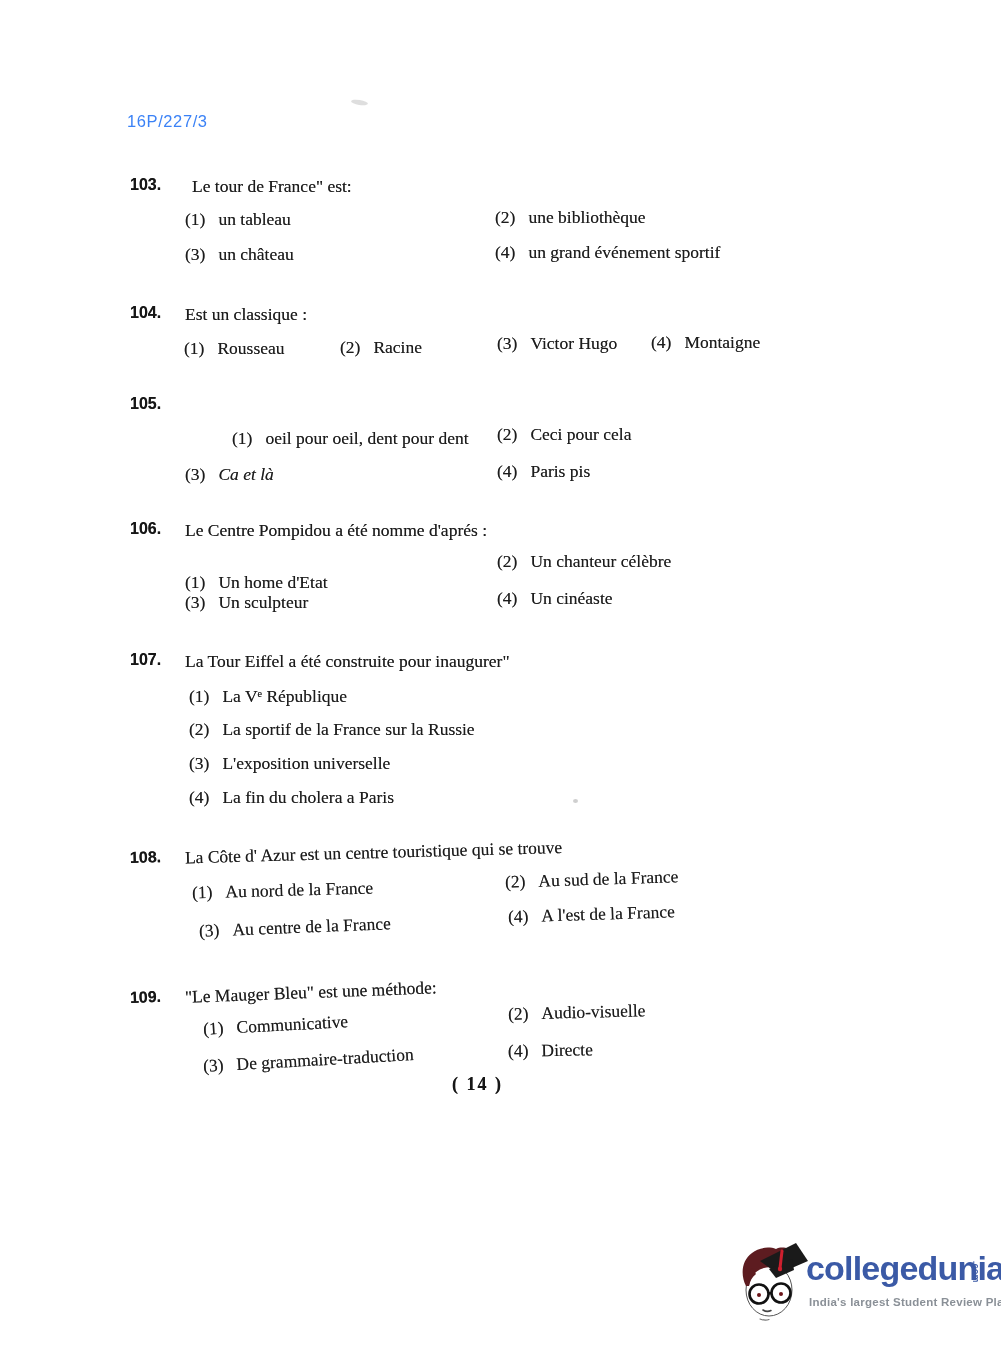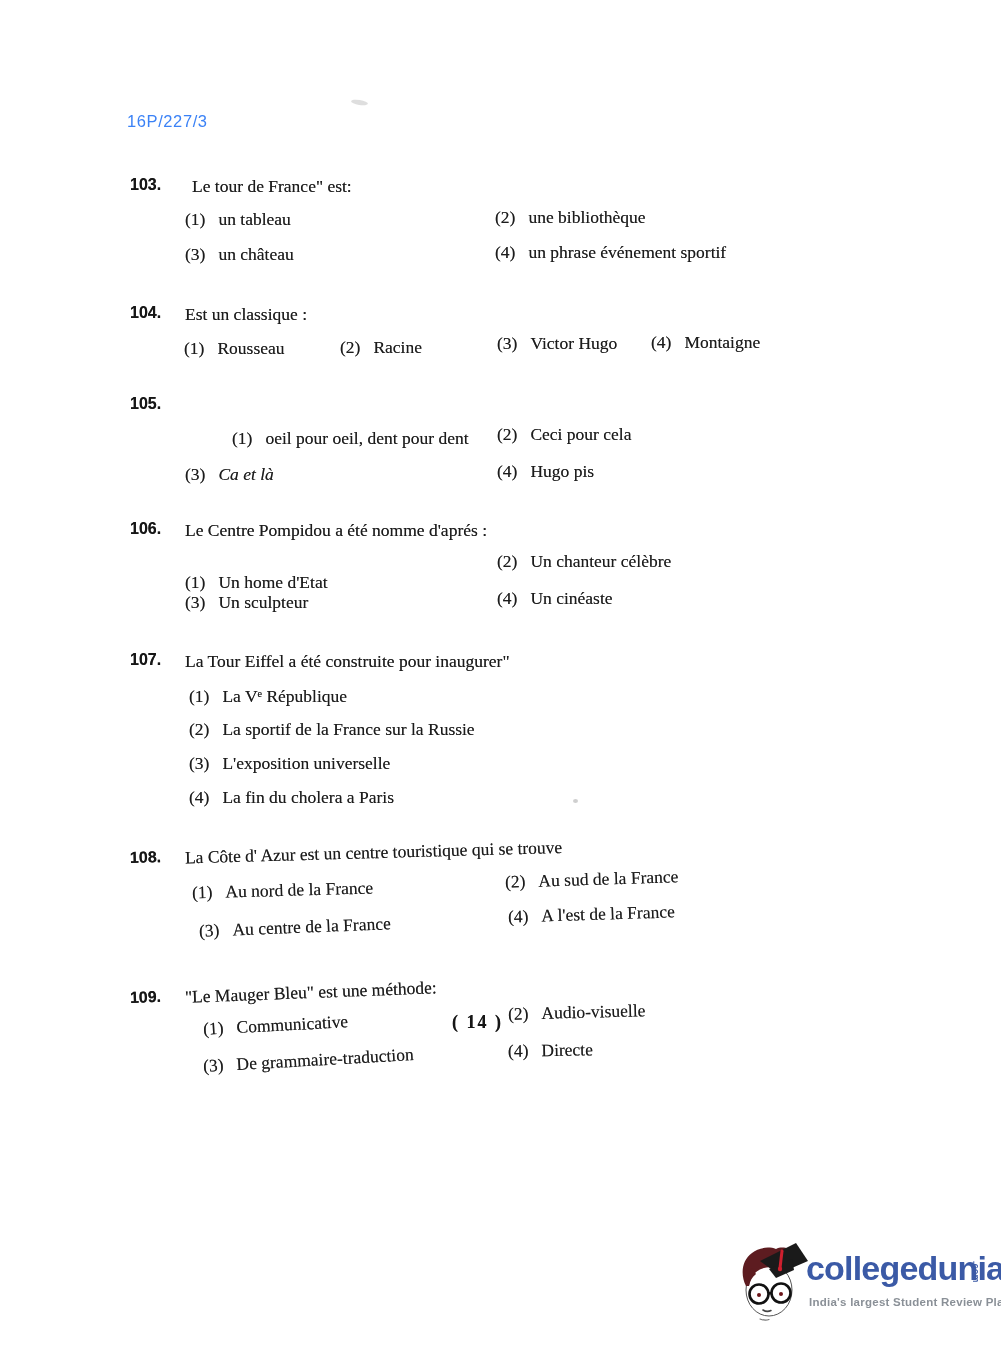--- a/index.html
+++ b/index.html
@@ -21,21 +21,21 @@
   .qstem{
     font-size:17.5px;color:#1c1c1c;text-shadow:0 0 0.5px rgba(25,25,25,.65);
   }
   .opt{
     position:absolute;font-size:17.5px;white-space:nowrap;color:#1c1c1c;
     text-shadow:0 0 0.5px rgba(25,25,25,.6);
   }
   .olabel{margin-right:13px;}
   .italic{font-style:italic;margin-top:36px;}
   .pagenum{
-    left:452px;top:1012px;font-size:18px;font-weight:700;letter-spacing:2px;
+    left:452px;top:1074px;font-size:18px;font-weight:700;letter-spacing:2px;
     color:#161616;text-shadow:0 0 0.5px rgba(20,20,20,.7);
   }
   
   .speck1{left:351px;top:100px;width:17px;height:5px;background:#cdcdcd;
     border-radius:50%;opacity:.65;transform:rotate(9deg);}
   .speck2{left:573px;top:799px;width:5px;height:4px;background:#c3c3c3;
     border-radius:50%;opacity:.8;}
   
   .mascot{left:736px;top:1240px;width:74px;height:82px;}
   .brand{
@@ -67,21 +67,21 @@
 <div class="opt" style="left:185px;top:209px;">
   <span class="olabel">(1)</span><span class="otext">un tableau</span>
 </div>
 <div class="opt" style="left:495px;top:207px;">
   <span class="olabel">(2)</span><span class="otext">une bibliothèque</span>
 </div>
 <div class="opt" style="left:185px;top:244px;">
   <span class="olabel">(3)</span><span class="otext">un château</span>
 </div>
 <div class="opt" style="left:495px;top:242px;">
-  <span class="olabel">(4)</span><span class="otext">un phrase événement sportif</span>
+  <span class="olabel">(4)</span><span class="otext">un grand événement sportif</span>
 </div>
 
 <div class="qline" style="top:304px;">
   <span class="qnum">104.</span>
   <span class="qstem">Est un classique :</span>
 </div>
 <div class="opt" style="left:184px;top:338px;">
   <span class="olabel">(1)</span><span class="otext">Rousseau</span>
 </div>
 <div class="opt" style="left:340px;top:337px;">
@@ -100,21 +100,21 @@
 <div class="opt" style="left:185px;top:428px;margin-left:47px;">
   <span class="olabel">(1)</span><span class="otext">oeil pour oeil, dent pour dent</span>
 </div>
 <div class="opt" style="left:497px;top:424px;">
   <span class="olabel">(2)</span><span class="otext">Ceci pour cela</span>
 </div>
 <div class="opt" style="left:185px;top:464px;">
   <span class="olabel">(3)</span><span class="otext italic">Ca et là</span>
 </div>
 <div class="opt" style="left:497px;top:461px;">
-  <span class="olabel">(4)</span><span class="otext">Hugo pis</span>
+  <span class="olabel">(4)</span><span class="otext">Paris pis</span>
 </div>
 
 <div class="qline" style="top:520px;">
   <span class="qnum">106.</span>
   <span class="qstem">Le Centre Pompidou a été nomme d'aprés :</span>
 </div>
 <div class="opt" style="left:185px;top:572px;">
   <span class="olabel">(1)</span><span class="otext">Un home d'Etat</span>
 </div>
 <div class="opt" style="left:497px;top:551px;">

